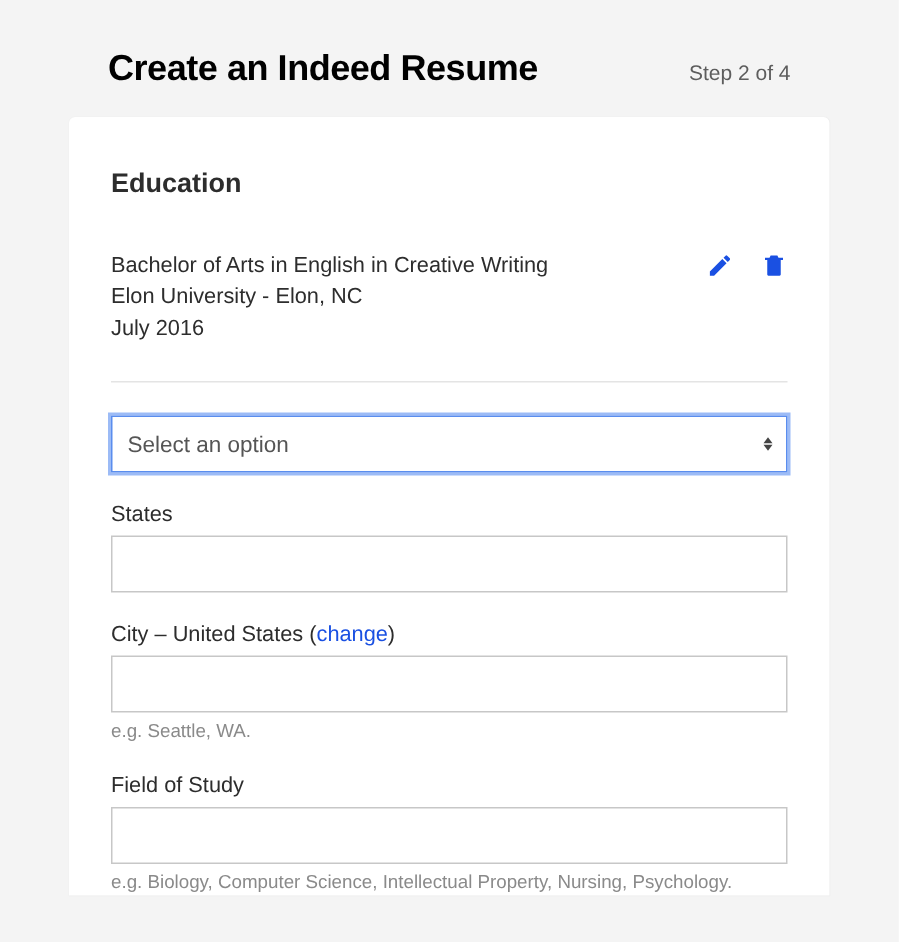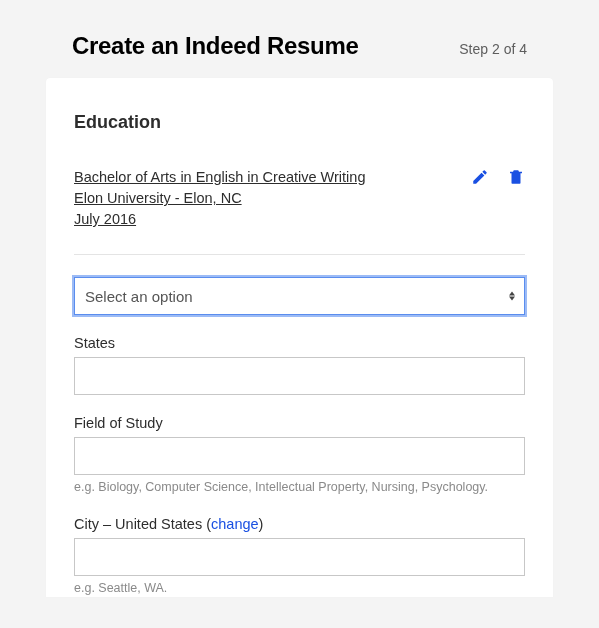--- a/index.html
+++ b/index.html
@@ -45,21 +45,20 @@
   .entry-row {
     display: flex;
     align-items: flex-start;
     gap: 16px;
   }
   .entry-text {
     flex: 1;
     font-size: 14.5px;
     line-height: 1.45;
     color: #2d2d2d;
-    text-decoration: underline;
   }
   .entry-actions {
     display: flex;
     gap: 18px;
     align-items: flex-start;
     padding-top: 2px;
   }
   .icon-btn {
     background: none;
     border: none;
@@ -192,27 +191,27 @@
         </span>
       </div>
     </div>
 
     <div class="field">
       <label class="field-label">States</label>
       <input type="text" class="control" value="" style="">
     </div>
 
     <div class="field">
+      <div class="city-label-wrap">
+        <span>City – United States (</span><a class="change-link">change</a><span>)</span>
+      </div>
+      <input type="text" class="control" value="" style="">
+      <div class="hint">e.g. Seattle, WA.</div>
+    </div>
+
+    <div class="field">
       <label class="field-label">Field of Study</label>
       <input type="text" class="control" value="" style="">
       <div class="hint">e.g. Biology, Computer Science, Intellectual Property, Nursing, Psychology.</div>
     </div>
 
-    <div class="field">
-      <div class="city-label-wrap">
-        <span>City – United States (</span><a class="change-link">change</a><span>)</span>
-      </div>
-      <input type="text" class="control" value="" style="">
-      <div class="hint">e.g. Seattle, WA.</div>
-    </div>
-
   </div>
 </div>
 
 </body></html>

